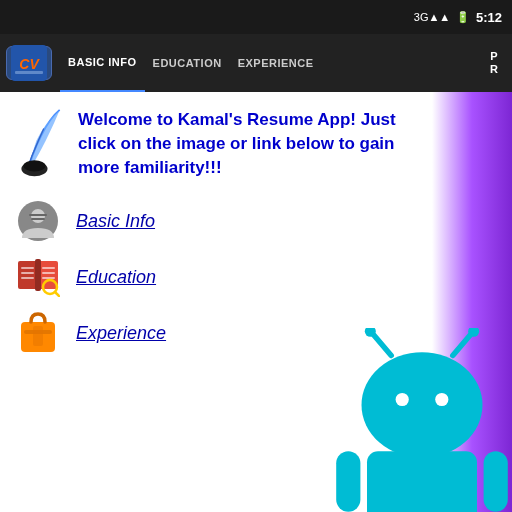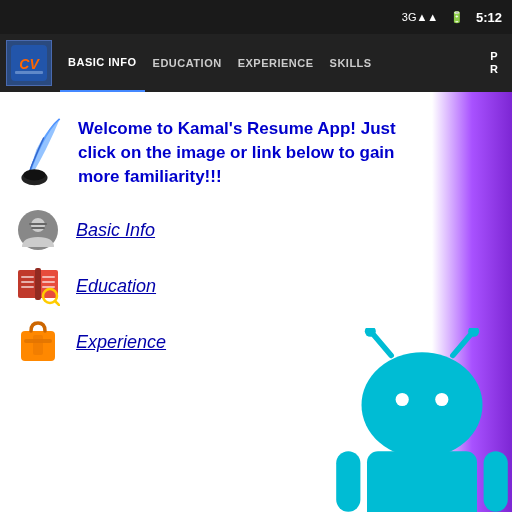--- a/index.html
+++ b/index.html
@@ -14,21 +14,21 @@
     }
 
     
     .status-bar {
       background: #1a1a1a;
       height: 28px;
       display: flex;
       align-items: center;
       justify-content: flex-end;
       padding: 17px 10px;
-      gap: 12px;
+      gap: 6px;
     }
     .status-bar-text {
       color: #ffffff;
       font-size: 13px;
       font-weight: bold;
     }
     .signal-icon {
       color: white;
       font-size: 11px;
     }
@@ -38,23 +38,23 @@
       background: #222222;
       height: 58px;
       display: flex;
       align-items: center;
       padding: 0 6px;
       gap: 0;
     }
 
     .app-logo {
       width: 46px;
-      height: 46px;
+      height: 34px;
       background: #2a4a7f;
-      border-radius: 0;
+      border-radius: 6px;
       display: flex;
       align-items: center;
       justify-content: center;
       margin-right: 8px;
       flex-shrink: 0;
       border: 1px solid #4a6aaf;
     }
 
     .nav-tabs {
       display: flex;
@@ -121,21 +121,20 @@
       background: linear-gradient(to left, #6600cc, #9933ff, transparent);
       opacity: 0.85;
     }
 
     
     .welcome-section {
       display: flex;
       align-items: flex-start;
       margin-bottom: 20px;
       gap: 12px;
-      margin-top: 9px;
     }
 
     .quill-icon {
       width: 50px;
       height: 70px;
       flex-shrink: 0;
     }
 
     .welcome-text {
       color: #0000cc;
@@ -198,23 +197,20 @@
   <div class="nav-tabs">
     <div class="nav-tab active">
       <span>BASIC INFO</span>
     </div>
     <div class="nav-tab">
       <span>EDUCATION</span>
     </div>
     <div class="nav-tab">
       <span>EXPERIENCE</span>
     </div>
-    <div class="nav-tab">
-      <span>SKILLS</span>
-    </div>
   </div>
 
   <div class="nav-more">P<br>R</div>
 </div>
 
 <div class="content">
 
   <div class="purple-gradient"></div>
 
   <svg class="android-watermark" viewBox="0 0 200 200" xmlns="http://www.w3.org/2000/svg">

